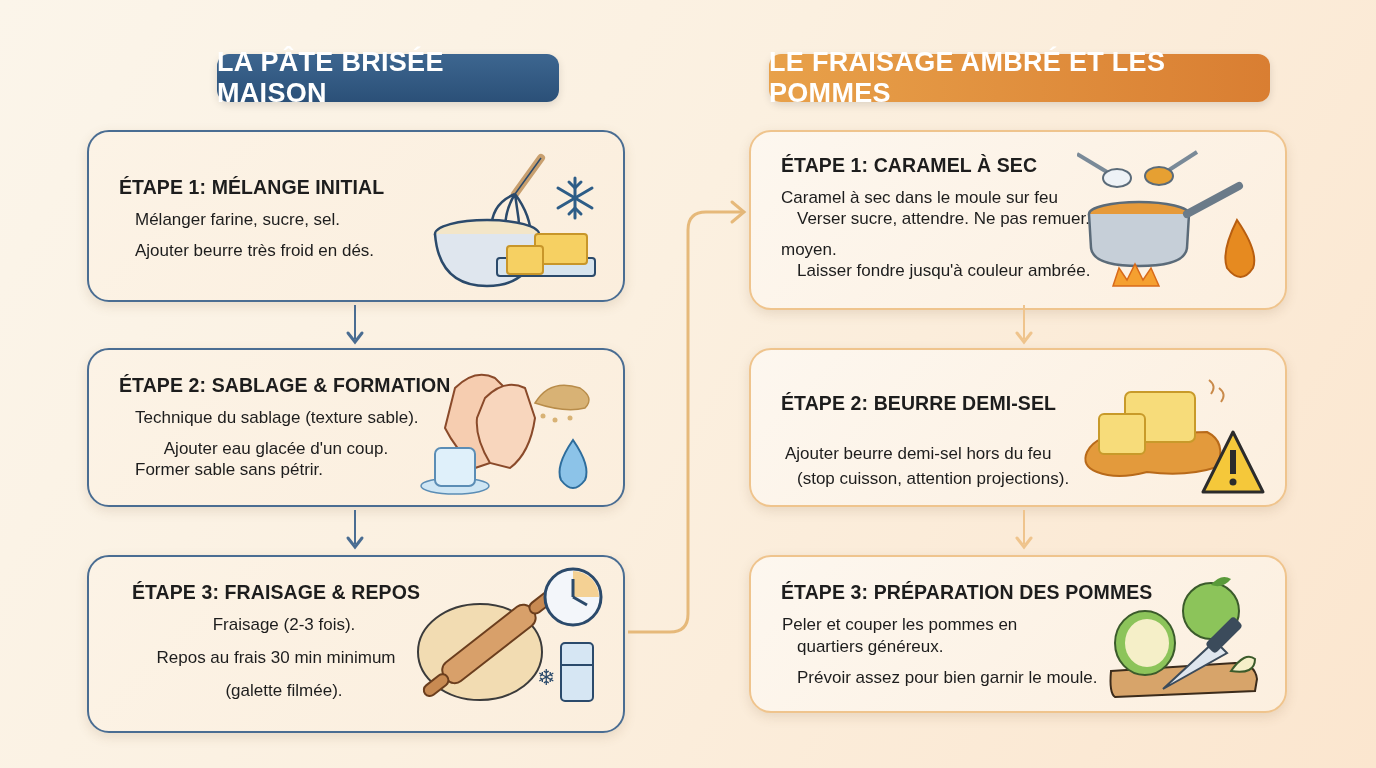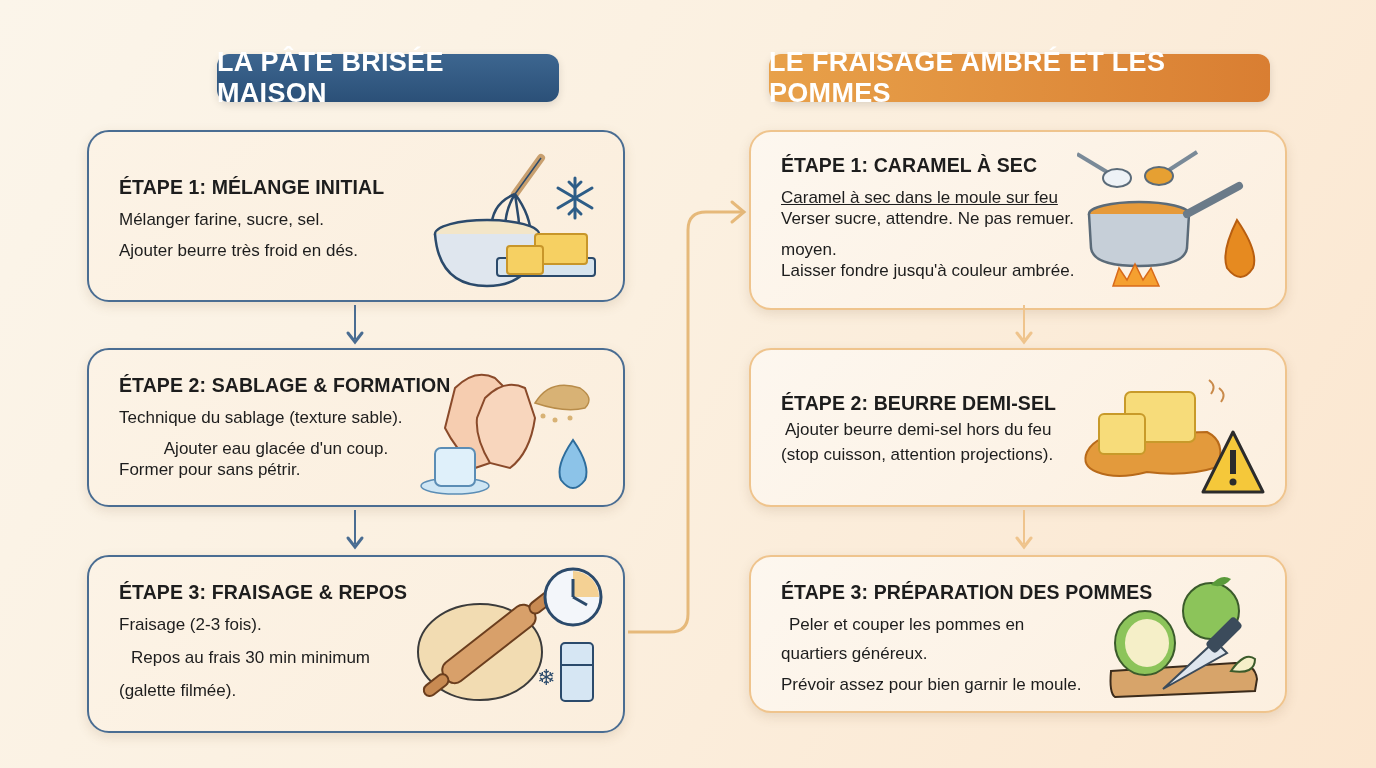--- a/index.html
+++ b/index.html
@@ -20,21 +20,21 @@
   .card {
     position:absolute; width:538px; border-radius:22px;
     background:linear-gradient(135deg,#fcf3e6 0%, #fbeedd 100%);
     box-shadow:0 4px 12px rgba(120,90,50,0.15);
     box-sizing:border-box;
   }
   .card.blue { left:87px; border:2.5px solid #4a6d92; }
   .card.orange { left:749px; border:2.5px solid #efc48d; background:linear-gradient(135deg,#fdf7ef 0%,#fcefdf 100%); }
   .card .text { position:absolute; left:30px; right:190px; color:#1d1d1d; }
   .card h3 { margin:0 0 10px 0; font-size:19.5px; font-weight:bold; letter-spacing:0.1px; white-space:nowrap; }
-  .card p { margin:0 0 10px 0; font-size:17px; line-height:21px; }
+  .card p { margin:0 0 10px 16px; font-size:17px; line-height:21px; }
   .card .ill { position:absolute; right:18px; top:14px; width:190px; height:145px; }
 
   .arrow-v { position:absolute; width:20px; height:42px; }
   .connector { position:absolute; left:620px; top:190px; width:140px; height:460px; }
 </style>
 </head>
 <body>
 
 <div class="title left">LA PÂTE BRISÉE MAISON</div>
 <div class="title right">LE FRAISAGE AMBRÉ ET LES POMMES</div>
@@ -70,21 +70,21 @@
 <svg class="arrow-v" style="left:345px;top:305px;" viewBox="0 0 20 42">
   <line x1="10" y1="0" x2="10" y2="34" stroke="#4a6d92" stroke-width="2"></line>
   <path d="M3 28 L10 37 L17 28" stroke="#4a6d92" stroke-width="3" fill="none" stroke-linecap="round"></path>
 </svg>
 
 <div class="card blue" style="top:348px;height:159px;">
   <div class="text" style="top:24px;">
     <h3>ÉTAPE 2: SABLAGE &amp; FORMATION</h3>
     <p>Technique du sablage (texture sable).</p>
     <p style="margin:0;text-align:center;">Ajouter eau glacée d'un coup.</p>
-    <p>Former pour sans pétrir.</p>
+    <p>Former sable sans pétrir.</p>
   </div>
   <svg class="ill" style="top:8px;" viewBox="0 0 190 145">
     <path d="M40 30 Q60 10 80 20 L100 40 Q110 70 90 100 L60 110 Q40 90 30 70 Z" fill="#f6cdb0" stroke="#8a4a2a" stroke-width="2"></path>
     <path d="M70 40 Q90 20 110 30 L120 60 Q115 95 95 110 L75 105 Q60 80 62 60 Z" fill="#f8d6bd" stroke="#8a4a2a" stroke-width="2"></path>
     <g>
       <path d="M120 45 Q135 20 165 30 Q180 40 170 50 Q150 55 120 45 Z" fill="#d8b275" stroke="#b88c4a" stroke-width="1.5"></path>
       <circle cx="128" cy="58" r="2.5" fill="#d8b275"></circle>
         <circle cx="140" cy="62" r="2.5" fill="#d8b275"></circle>
         <circle cx="155" cy="60" r="2.5" fill="#d8b275"></circle>
     </g>
@@ -94,21 +94,21 @@
     </g>
     <path d="M158 82 Q176 108 170 122 Q158 138 146 122 Q140 108 158 82 Z" fill="#8cc3e8" stroke="#2e6d9c" stroke-width="2"></path>
   </svg>
 </div>
 
 <svg class="arrow-v" style="left:345px;top:510px;" viewBox="0 0 20 42">
   <line x1="10" y1="0" x2="10" y2="34" stroke="#4a6d92" stroke-width="2"></line>
   <path d="M3 28 L10 37 L17 28" stroke="#4a6d92" stroke-width="3" fill="none" stroke-linecap="round"></path>
 </svg>
 
-<div class="card blue" style="top:555px;height:178px;">
+<div class="card blue" style="top:555px;height:178px;text-align:center;">
   <div class="text" style="top:24px;">
     <h3>ÉTAPE 3: FRAISAGE &amp; REPOS</h3>
     <p>Fraisage (2-3 fois).</p>
     <p style="margin:12px;">Repos au frais 30 min minimum</p>
     <p>(galette filmée).</p>
   </div>
   <svg class="ill" style="top:10px;" viewBox="0 0 190 145">
     <ellipse cx="65" cy="85" rx="62" ry="48" fill="#f2dcb2" stroke="#3b3b3b" stroke-width="2"></ellipse>
     <g transform="rotate(-38 70 80)">
       <rect x="20" y="68" width="110" height="24" rx="10" fill="#d8a06a" stroke="#6b3e1e" stroke-width="2"></rect>
@@ -130,21 +130,21 @@
 </div>
 
 <svg class="connector" viewBox="0 0 140 460">
   <path d="M8 442 L50 442 Q68 442 68 424 L68 40 Q68 22 86 22 L124 22" stroke="#e6b97a" stroke-width="3" fill="none"></path>
   <path d="M112 12 L124 22 L112 32" stroke="#e6b97a" stroke-width="3" fill="none" stroke-linecap="round"></path>
 </svg>
 
 <div class="card orange" style="top:130px;height:180px;">
   <div class="text" style="top:22px;">
     <h3>ÉTAPE 1: CARAMEL À SEC</h3>
-    <p style="margin:0;text-decoration:underline;">Caramel à sec dans le moule sur feu</p>
+    <p style="margin:0;">Caramel à sec dans le moule sur feu</p>
     <p>Verser sucre, attendre. Ne pas remuer.</p>
     <p style="margin:0;">moyen.</p>
     <p>Laisser fondre jusqu'à couleur ambrée.</p>
   </div>
   <svg class="ill" style="top:16px;" viewBox="0 0 190 145">
     <g>
       <line x1="0" y1="6" x2="30" y2="24" stroke="#7a8a98" stroke-width="4"></line>
       <ellipse cx="40" cy="30" rx="14" ry="9" fill="#eef2f6" stroke="#5b6b79" stroke-width="2"></ellipse>
       <line x1="120" y1="4" x2="92" y2="22" stroke="#7a8a98" stroke-width="4"></line>
       <ellipse cx="82" cy="28" rx="14" ry="9" fill="#e6a032" stroke="#5b6b79" stroke-width="2"></ellipse>
@@ -157,21 +157,21 @@
   </svg>
 </div>
 
 <svg class="arrow-v" style="left:1014px;top:305px;" viewBox="0 0 20 42">
   <line x1="10" y1="0" x2="10" y2="34" stroke="#efc48d" stroke-width="2"></line>
   <path d="M3 28 L10 37 L17 28" stroke="#efc48d" stroke-width="3" fill="none" stroke-linecap="round"></path>
 </svg>
 
 <div class="card orange" style="top:348px;height:159px;">
   <div class="text" style="top:42px;">
-    <h3 style="margin-bottom:4px;">ÉTAPE 2: BEURRE DEMI-SEL</h3>
+    <h3 style="margin-bottom:28px;">ÉTAPE 2: BEURRE DEMI-SEL</h3>
     <p style="margin:4px;">Ajouter beurre demi-sel hors du feu</p>
     <p>(stop cuisson, attention projections).</p>
   </div>
   <svg class="ill" style="top:12px;" viewBox="0 0 190 145">
     <path d="M10 90 Q20 70 60 72 L130 70 Q150 80 140 105 Q110 115 70 110 Q40 118 20 110 Q4 104 10 90 Z" fill="#e39a3c" stroke="#b86a1a" stroke-width="2"></path>
     <rect x="48" y="30" width="70" height="50" rx="6" fill="#f7dc7a" stroke="#c89a2a" stroke-width="2"></rect>
     <rect x="22" y="52" width="46" height="40" rx="5" fill="#f7dc7a" stroke="#c89a2a" stroke-width="2"></rect>
     <path d="M132 18 Q140 24 134 32 M142 26 Q150 32 144 40" stroke="#c98a4a" stroke-width="2" fill="none"></path>
     <g>
       <path d="M156 70 L186 130 L126 130 Z" fill="#f5c83a" stroke="#2b2b2b" stroke-width="3" stroke-linejoin="round"></path>
@@ -182,21 +182,21 @@
 </div>
 
 <svg class="arrow-v" style="left:1014px;top:510px;" viewBox="0 0 20 42">
   <line x1="10" y1="0" x2="10" y2="34" stroke="#efc48d" stroke-width="2"></line>
   <path d="M3 28 L10 37 L17 28" stroke="#efc48d" stroke-width="3" fill="none" stroke-linecap="round"></path>
 </svg>
 
 <div class="card orange" style="top:555px;height:158px;">
   <div class="text" style="top:24px; right:150px;">
     <h3>ÉTAPE 3: PRÉPARATION DES POMMES</h3>
-    <p style="margin:8px;">Peler et couper les pommes en</p>
+    <p style="margin:1px;">Peler et couper les pommes en</p>
     <p>quartiers généreux.</p>
     <p>Prévoir assez pour bien garnir le moule.</p>
   </div>
   <svg class="ill" style="top:14px;right:20px;width:160px;" viewBox="0 0 160 145">
     <path d="M6 100 L130 92 Q150 92 152 108 L150 120 L10 126 Q4 122 6 100 Z" fill="#d7a46a" stroke="#3b2b1b" stroke-width="2"></path>
     <circle cx="106" cy="40" r="28" fill="#8cc45a" stroke="#3b5b2b" stroke-width="2"></circle>
     <path d="M106 14 Q116 2 126 8 Q118 18 106 14 Z" fill="#5a9a3a"></path>
     <ellipse cx="40" cy="72" rx="30" ry="32" fill="#8cc45a" stroke="#3b5b2b" stroke-width="2"></ellipse>
     <ellipse cx="42" cy="72" rx="22" ry="24" fill="#f5efc8"></ellipse>
     <g>

